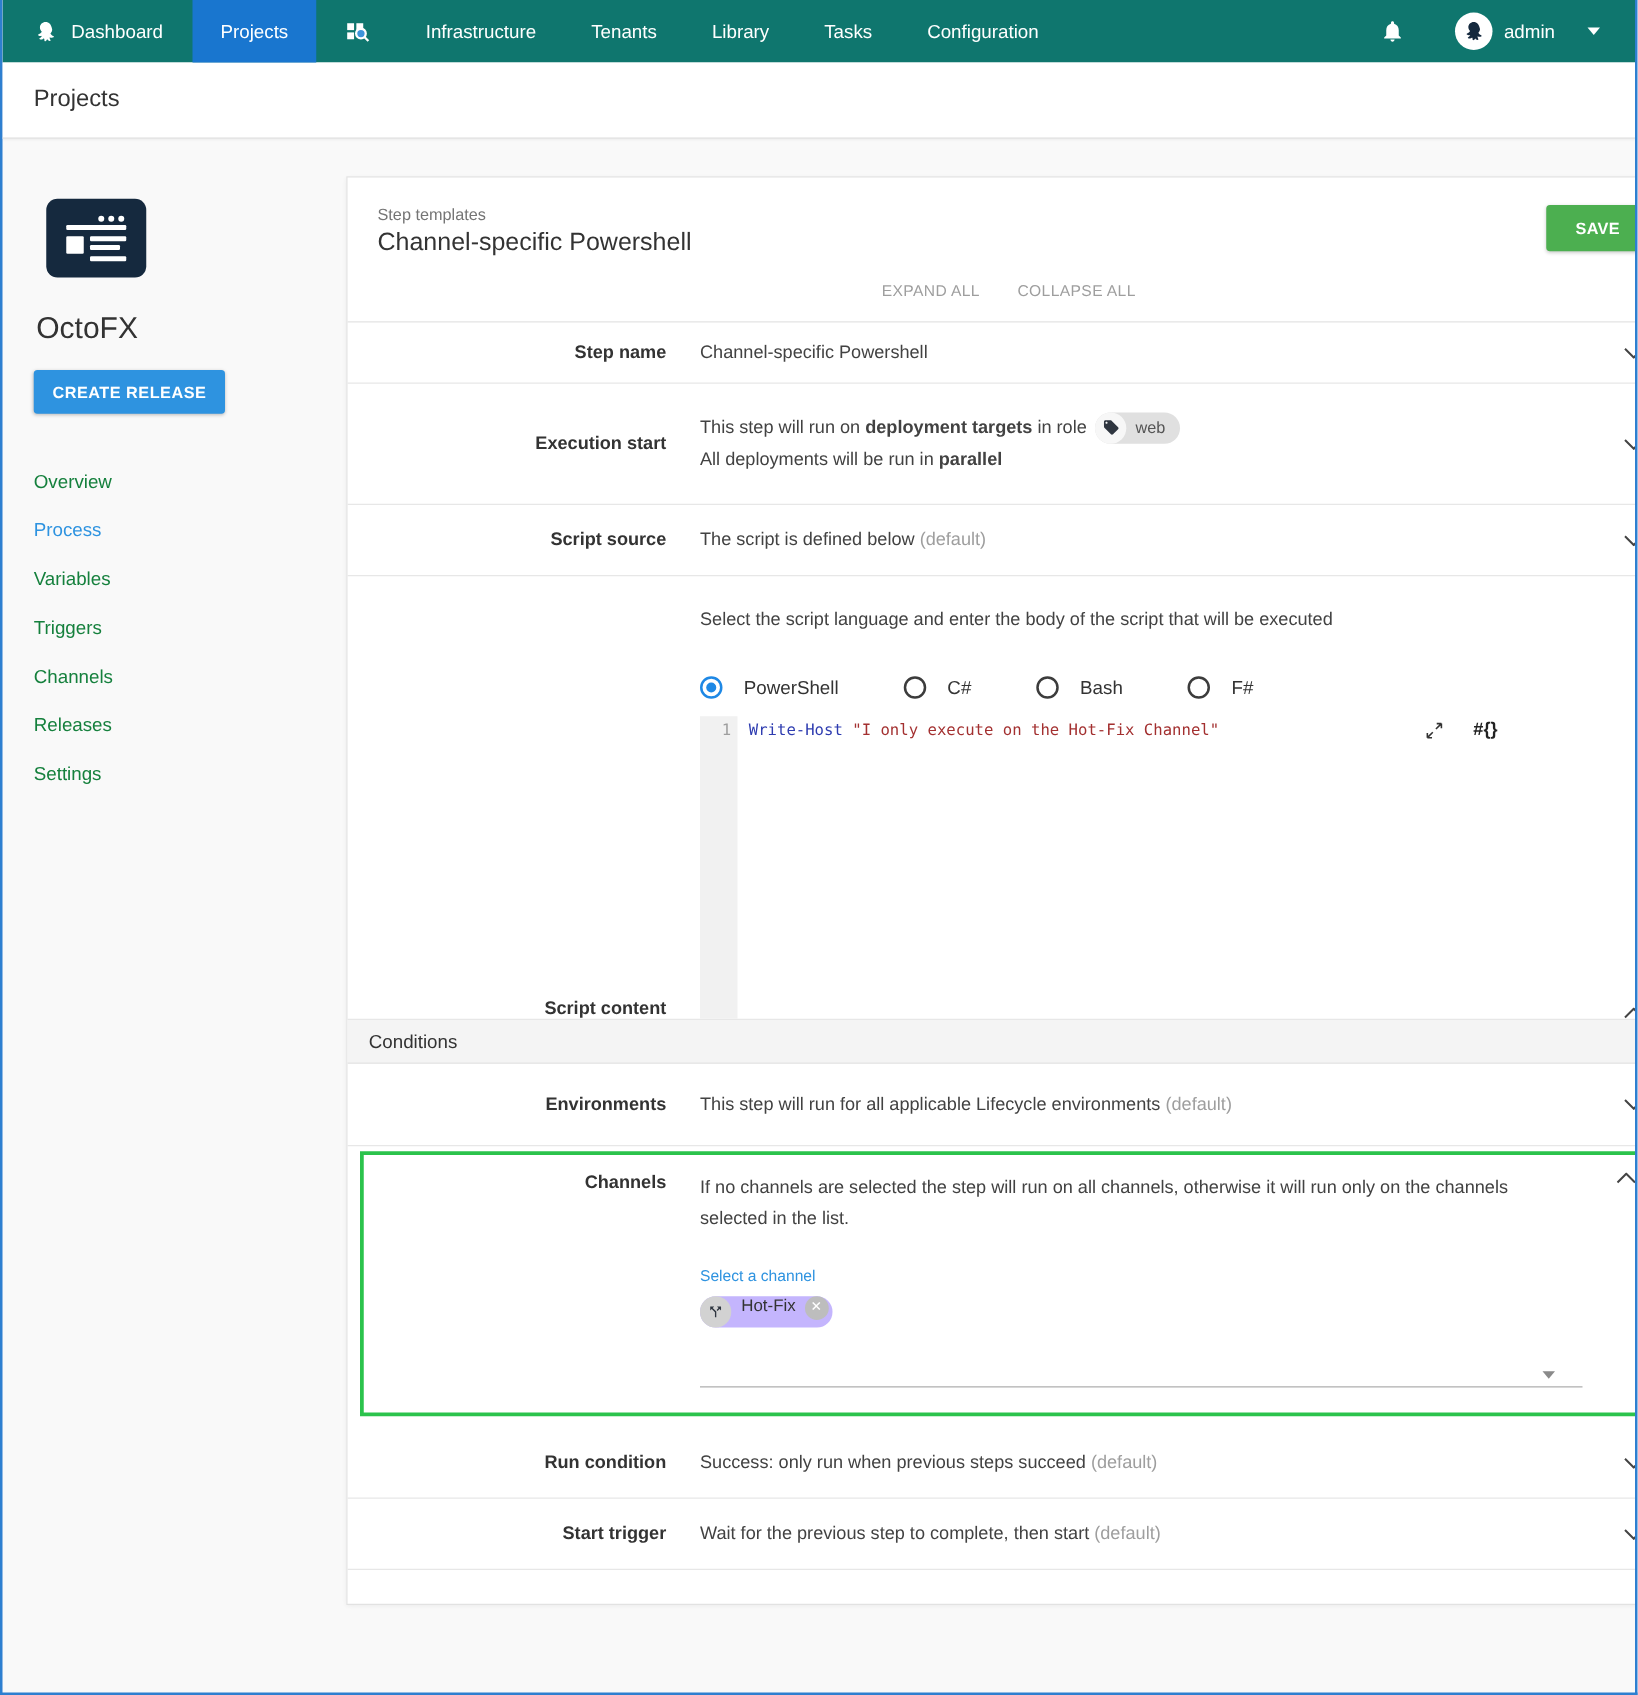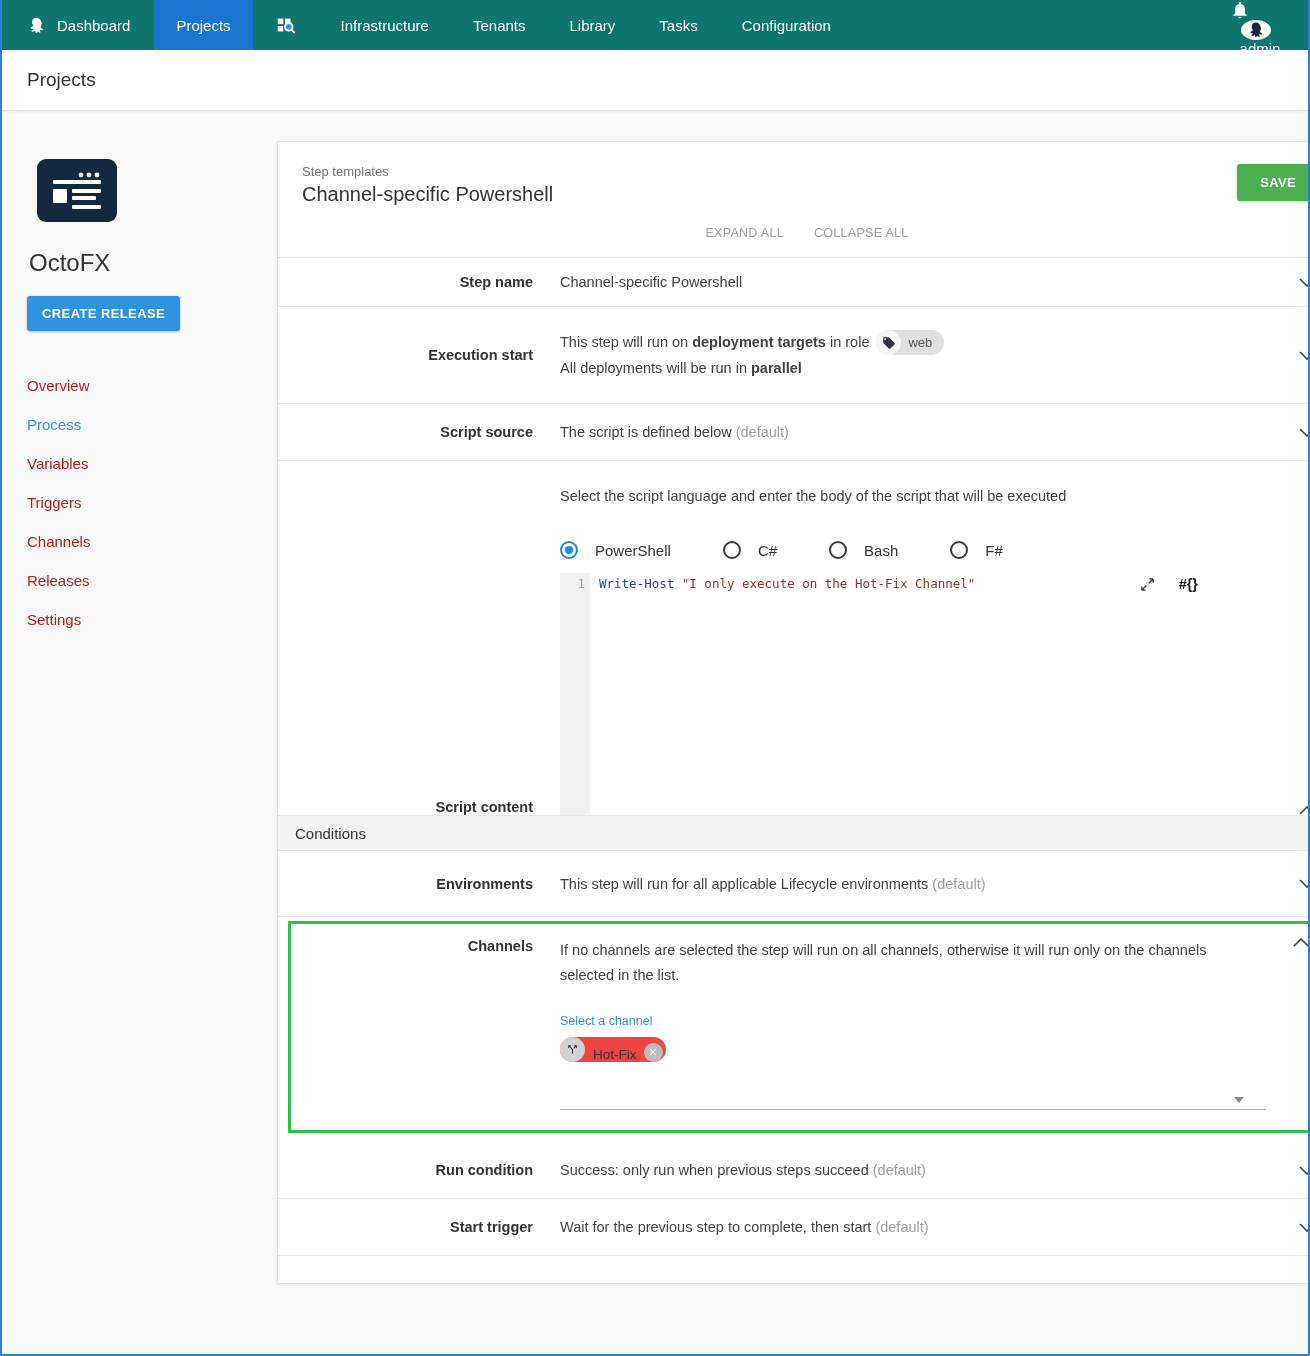--- a/index.html
+++ b/index.html
@@ -9,35 +9,35 @@
     font-family:"Liberation Sans", sans-serif;
     background:#f9f9f9;
     border-left:2px solid #2e7fd0; border-right:2px solid #2e7fd0; border-bottom:2px solid #2e7fd0;
     overflow:hidden;
   }
   
   .topnav { height:50px; background:#0f766e; display:flex; color:#fff; align-items:stretch; }
   .nav-tab { display:flex; align-items:center; gap:10px; padding:0 22px; font-size:15px; cursor:pointer; white-space:nowrap; }
   .nav-tab.brand { padding:0 24px 0 24px; }
   .nav-tab.active { background:#1976cf; }
-  .nav-right { margin-left:auto; display:flex; align-items:center; padding-right:18px;flex-direction:column; }
+  .nav-right { margin-left:auto; display:flex; align-items:center; padding-right:28px; }
   .bell-wrap { margin-right:40px; display:flex; align-items:center; }
   .avatar { width:30px; height:30px; border-radius:50%; background:#fff; display:flex; align-items:center; justify-content:center; margin-right:9px; }
   .user-name { font-size:15px; }
   .caret-down { width:0; height:0; border-left:5px solid transparent; border-right:5px solid transparent; border-top:6px solid #fff; margin-left:26px; }
   
   .titlebar { height:61px; background:#fff; border-bottom:1px solid #dedede; display:flex; align-items:center; padding-left:25px; font-size:19px; color:#333; box-shadow:0 1px 2px rgba(0,0,0,.05); }
   
   .content { position:relative; height:1241px; }
   .sidebar { position:absolute; left:0; top:0; width:275px; }
   .project-logo { width:80px; height:63px; margin:48px 0 0 35px; background:#15293e; border-radius:9px; display:flex; align-items:center; justify-content:center; }
   .project-name { margin:27px 0 0 27px; font-size:24px; color:#333; }
   .create-release-btn { display:inline-block; margin:19px 0 0 25px; background:#2e93e0; color:#fff; font-family:inherit; font-size:13px; font-weight:bold; letter-spacing:.4px; padding:10px 15px; border:none; border-radius:3px; cursor:pointer; box-shadow:0 1px 3px rgba(0,0,0,.25); }
   .side-nav { margin-top:35px; }
-  .side-nav-item { padding:11px 0 11px 25px; font-size:15px; color:#b91c1c; cursor:pointer; }
+  .side-nav-item { padding:11px 0 11px 25px; font-size:15px; color:#15803d; cursor:pointer; }
   .side-nav-item.active { color:#2e93e0; }
   
   .card { position:absolute; left:275px; top:30px; width:1060px; min-height:1143px; background:#fff; border:1px solid #e2e2e2; box-shadow:0 1px 4px rgba(0,0,0,.07); }
   .card-header { display:flex; align-items:flex-start; padding:22px 17px 0 24px; }
   .eyebrow { font-size:13px; color:#757575; }
   .card-title { font-size:20px; color:#333; margin-top:4px; }
   .save-btn { margin-left:auto; background:#4caf50; color:#fff; border:none; border-radius:3px; font-family:inherit; font-weight:bold; font-size:13px; letter-spacing:.3px; padding:11px 23px; cursor:pointer; box-shadow:0 1px 3px rgba(0,0,0,.2); }
   .toolbar { display:flex; justify-content:center; gap:30px; padding:20px 24px 17px; font-size:12.5px; color:#9e9e9e; letter-spacing:.3px; border-bottom:1px solid #e4e4e4; }
   .toolbar span { cursor:pointer; }
   .frow { display:flex; align-items:center; border-bottom:1px solid #e7e7e7; }
@@ -71,21 +71,21 @@
   .code-str { color:#a33030; }
   .editor-tools { position:absolute; top:3px; right:56px; display:flex; align-items:center; gap:24px; }
   .hash-braces { font-weight:bold; font-size:14.5px; color:#222; cursor:pointer; }
   
   .channels-box { border:3px solid #2bc34c; margin:4px 10px 9px; }
   .channels-inner { display:flex; align-items:flex-start; padding:14px 0 20px; }
   .channels-inner .frow-label { width:242px; }
   .channels-inner .frow-chevron { width:45px; }
   .channels-desc { line-height:24.5px; max-width:680px; }
   .select-label { margin-top:27px; font-size:12.5px; color:#2e93e0; }
-  .chip { display:inline-flex; align-items:flex-end; height:25px; background:#ef4444; border-radius:13px; padding-right:3px; margin-top:9px; cursor:pointer; }
+  .chip { display:inline-flex; align-items:flex-start; height:25px; background:#c4b5fd; border-radius:13px; padding-right:3px; margin-top:9px; cursor:pointer; }
   .chip-avatar { width:25px; height:25px; border-radius:50%; background:#d2d2d2; display:flex; align-items:center; justify-content:center; }
   .chip-label { padding:0 7px 0 8px; font-size:13.5px; color:#333; }
   .chip-remove { width:19px; height:19px; border-radius:50%; background:#bdbdbd; color:#fff; display:flex; align-items:center; justify-content:center; font-size:11px; line-height:1; cursor:pointer; }
   .select-underline { margin-top:32px; margin-right:12px; border-bottom:1px solid #afafaf; position:relative; height:16px; cursor:pointer; }
   .select-triangle { position:absolute; right:22px; bottom:6px; width:0; height:0; border-left:5px solid transparent; border-right:5px solid transparent; border-top:6px solid #8a8a8a; }
   svg { display:block; }
 </style>
 </head>
 <body>
 

